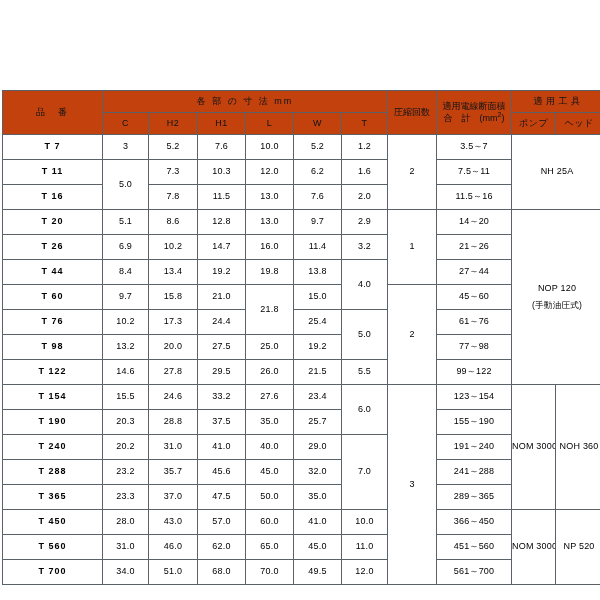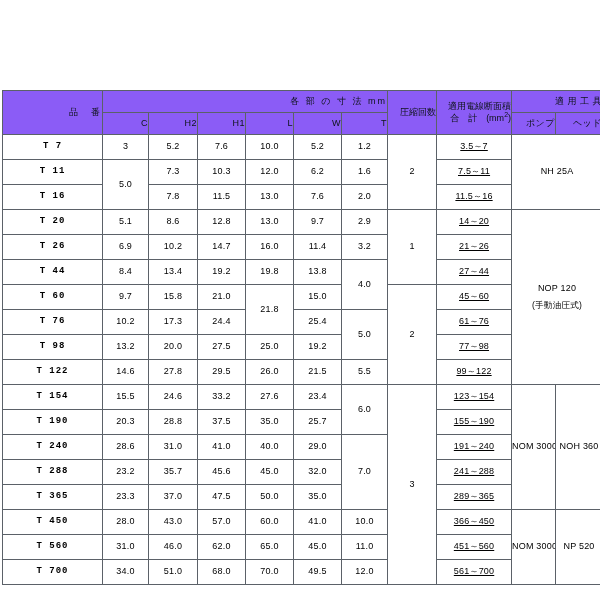--- a/index.html
+++ b/index.html
@@ -35,24 +35,23 @@
     text-align: center;
     vertical-align: middle;
     font-size: 9px;
     color: #000000;
     line-height: 1.05;
     background: #ffffff;
     overflow: hidden;
     white-space: nowrap;
   }
   table.spec thead th {
-    background: #8b5cf6;
+    background: #c2410c;
     font-weight: normal;
     color: #0d1318;
-    text-align: right;
   }
   th.hd-main {
     font-size: 10.5px;
     letter-spacing: 2px;
   }
   th.hd-sub {
     font-size: 10px;
     letter-spacing: 0.5px;
   }
   th.hd-narrow {
@@ -64,30 +63,28 @@
     font-size: 8.6px;
     letter-spacing: 0px;
     line-height: 1.35;
   }
   td.model {
     text-align: left;
     padding-left: 11px;
     font-weight: bold;
     font-size: 11px;
     letter-spacing: 1px;
-    font-family: Liberation Mono, monospace;
   }
   td.num {
     font-size: 9.3px;
     letter-spacing: 0.2px;
   }
   td.range {
     font-size: 9.3px;
     letter-spacing: 0.2px;
-    text-decoration: underline;
   }
   td.tool {
     font-size: 9.3px;
     letter-spacing: 0.2px;
   }
   td.tool .tl-line2 {
     display: block;
     font-size: 8.6px;
     margin-top: 7px;
   }
@@ -283,21 +280,21 @@
         <td class="num">28.8</td>
         <td class="num">37.5</td>
         <td class="num">35.0</td>
         <td class="num">25.7</td>
         <td class="range">155～190</td>
 
       </tr>
 
       <tr>
         <td class="model">T 240</td>
-        <td class="num">28.6</td>
+        <td class="num">20.2</td>
         <td class="num">31.0</td>
         <td class="num">41.0</td>
         <td class="num">40.0</td>
         <td class="num">29.0</td>
         <td class="num" rowspan="3">7.0</td>
         <td class="range">191～240</td>
 
       </tr>
 
       <tr>

